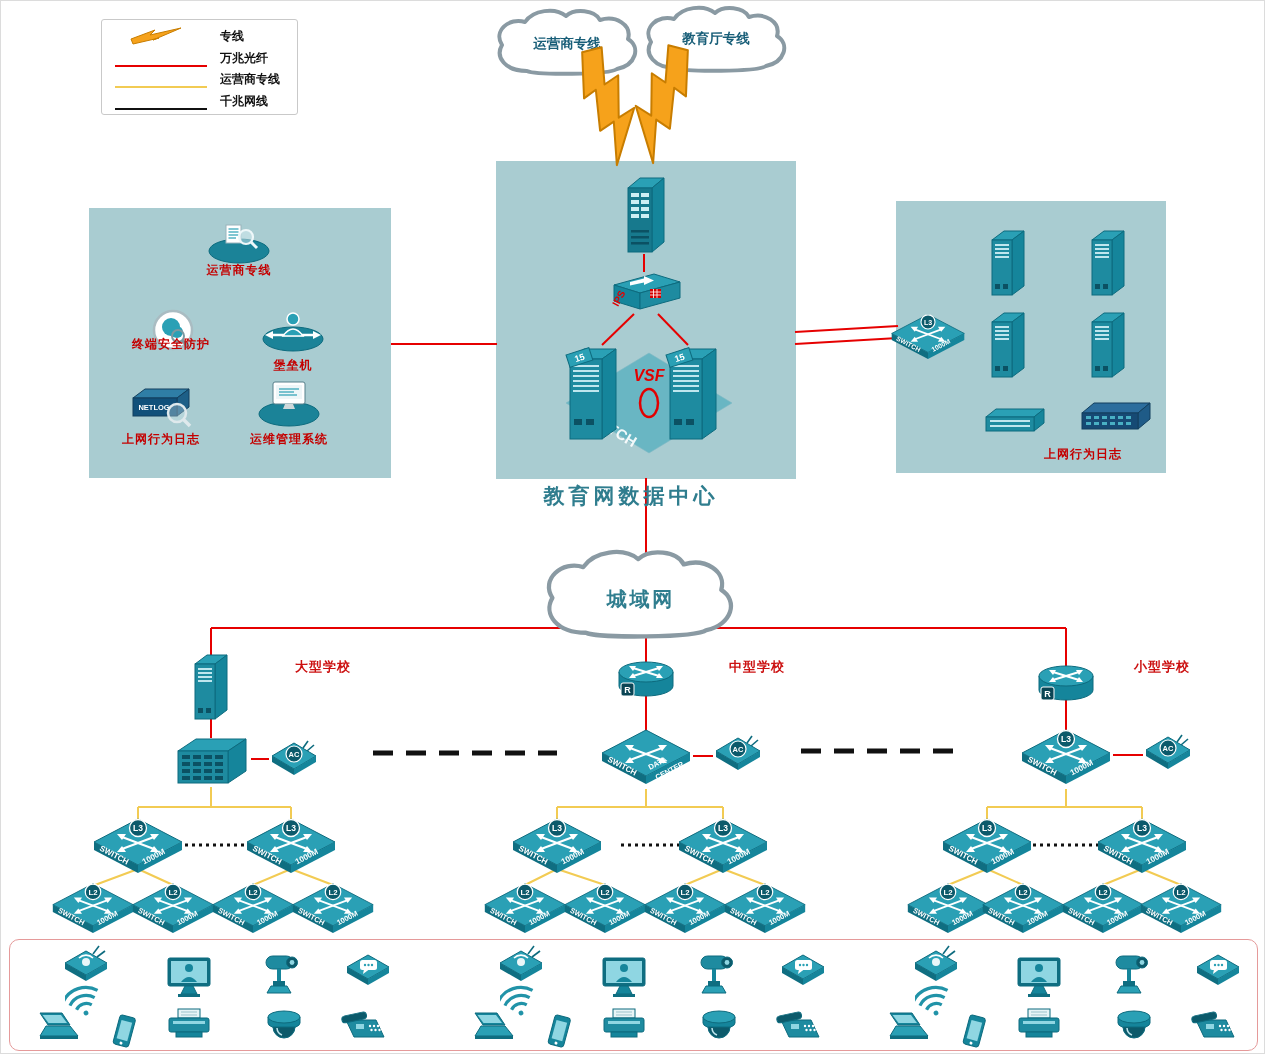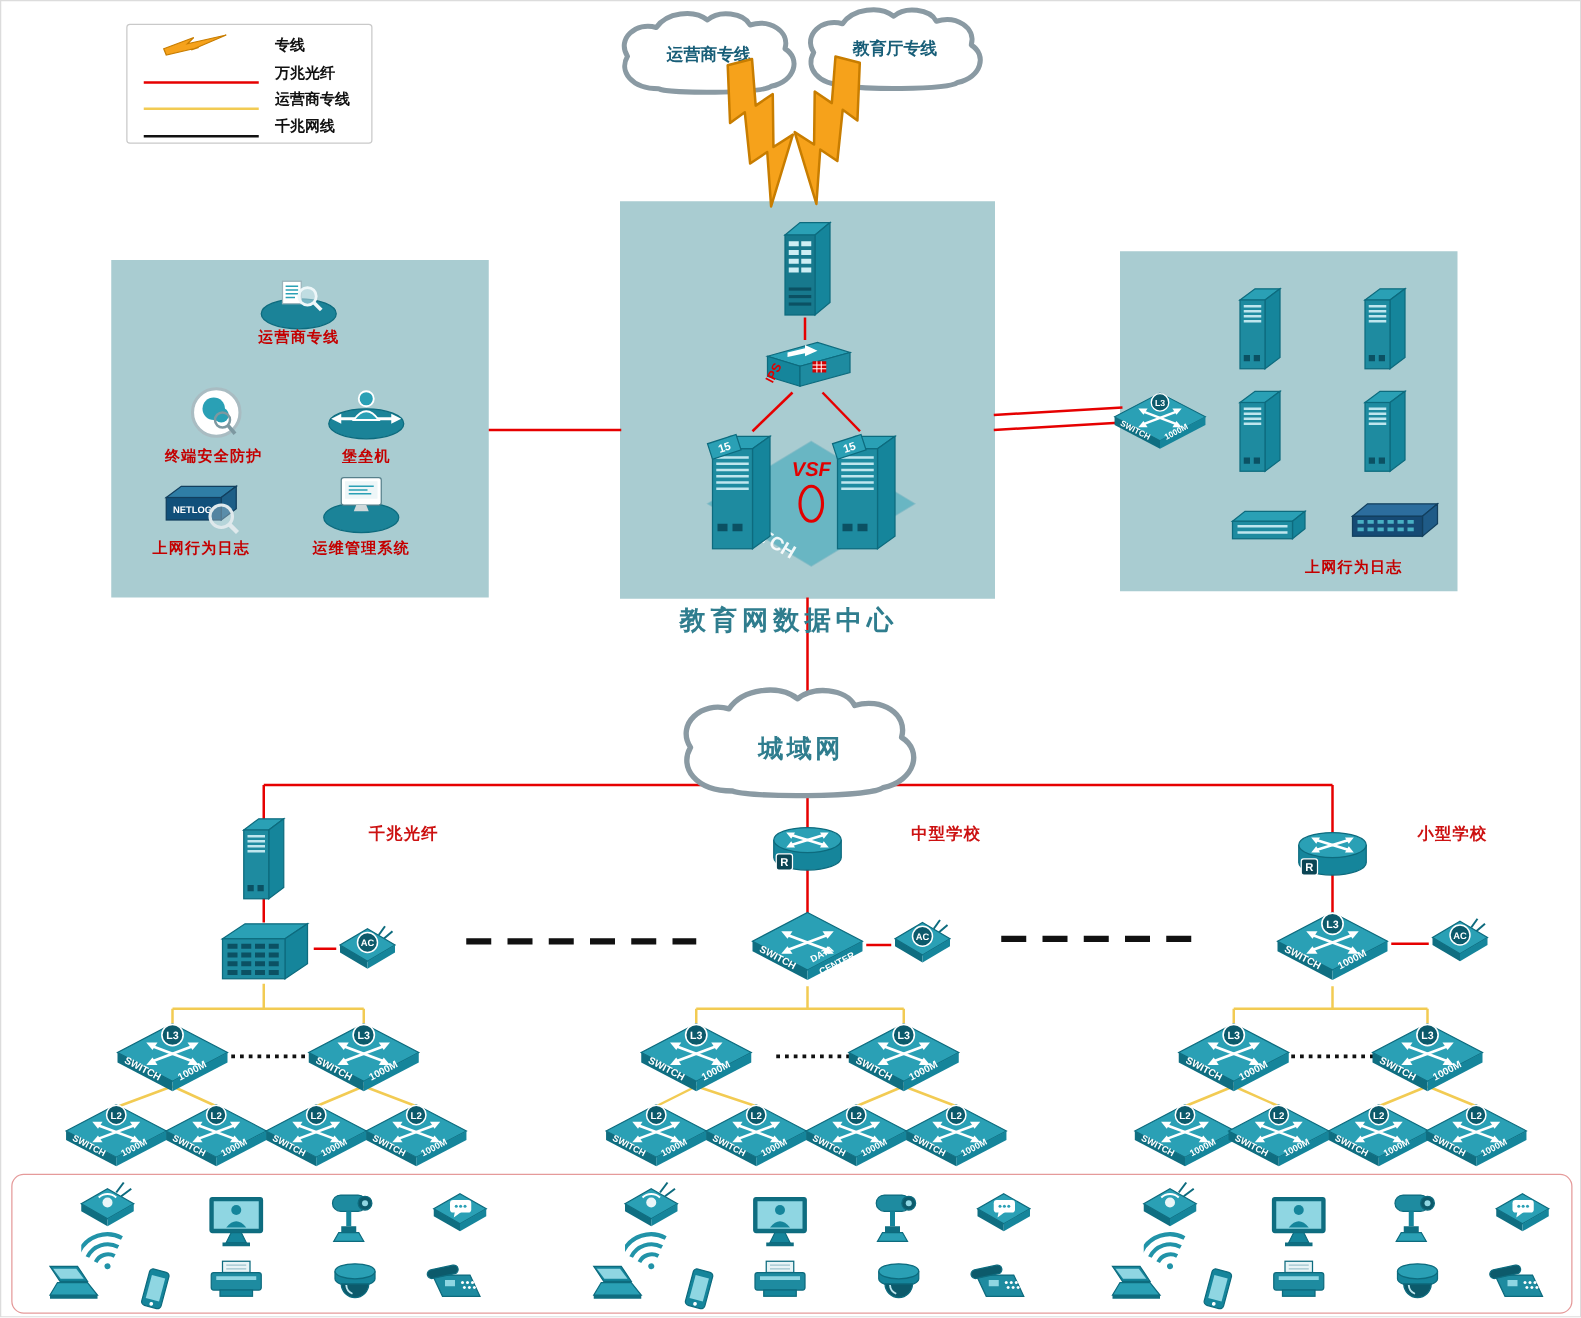--- a/index.html
+++ b/index.html
@@ -140,27 +140,27 @@
     </div>
     <div class="legend-row">
       <span class="legend-ico">
           <span class="line-swatch" style="border-color:#111;border-top-width:2px"></span>
         </span>
       <span class="legend-lbl">千兆网线</span>
     </div>
   </div>
 
   <div class="lbl" style="left:238px;top:269px">运营商专线</div>
-  <div class="lbl" style="left:170px;top:364px">终端安全防护</div>
+  <div class="lbl" style="left:170px;top:343px">终端安全防护</div>
   <div class="lbl" style="left:292px;top:364px">堡垒机</div>
   <div class="lbl" style="left:160px;top:438px">上网行为日志</div>
   <div class="lbl" style="left:288px;top:438px">运维管理系统</div>
   <div class="lbl" style="left:1082px;top:453px">上网行为日志</div>
   <div class="dc-title" style="left:630px;top:495px">教育网数据中心</div>
-  <div class="lbl school-lbl" style="left:322px;top:666px">千兆光纤</div>
+  <div class="lbl school-lbl" style="left:322px;top:666px">大型学校</div>
   <div class="lbl school-lbl" style="left:756px;top:666px">中型学校</div>
   <div class="lbl school-lbl" style="left:1161px;top:666px">小型学校</div>
 
   <div id="devices">
       <div class="dev" style="left: 619px; top: 171px;"><svg width="48" height="86" viewBox="0 0 48 86">
   <polygon points="8,16 20,6 44,6 32,16" fill="#2aa0b5" stroke="#0d6b7e"></polygon>
   <polygon points="32,16 44,6 44,70 32,80" fill="#15859b" stroke="#0d6b7e"></polygon>
   <rect x="8" y="16" width="24" height="64" fill="#17798d" stroke="#0d6b7e"></rect>
   <g fill="#cdeef4">
             <rect x="11" y="21" width="8" height="4"></rect>

